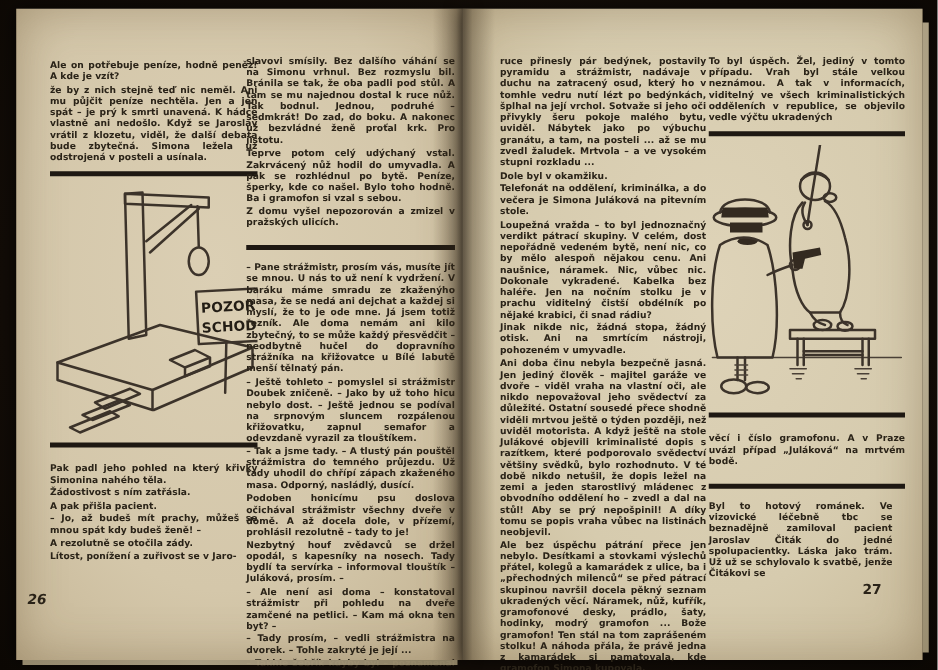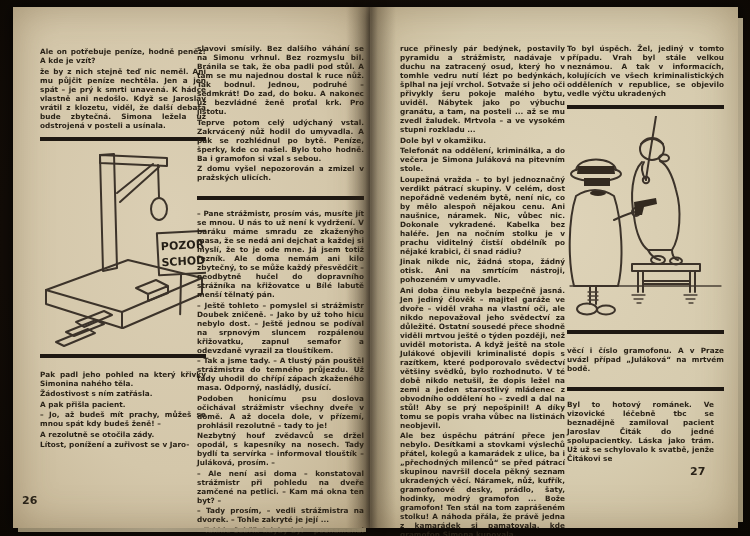--- a/index.html
+++ b/index.html
@@ -28,21 +28,21 @@
   .col{
     position:absolute;color:#2a2318;font-size:7.3px;font-weight:700;line-height:9px;
     text-align:justify;letter-spacing:.04px;
   }
   .col p{margin:0 0 1.5px 0;}
   .rule{height:4px;background:#1e1812;margin:7px 0;}
   .rule.below-art{margin:6px 0 12px 0;}
   .rule.mid-gap{margin:14px 0 9px 0;}
   .art{display:block;margin:4px auto 0 auto;}
   .pagenum{position:absolute;color:#2a2318;font-size:11px;font-weight:700;}
-  .pagenum-left{left:22px;top:494px;}
+  .pagenum-left{left:22px;top:473px;font-style:italic;}
   .pagenum-right{left:690px;top:465px;}
   .narrow-last{width:147px;}
   svg .ink{stroke:#3c332a;stroke-width:2;fill:none;stroke-linecap:round;stroke-linejoin:round;}
   svg .ink-thin{stroke:#4a4036;stroke-width:1.3;fill:none;stroke-linecap:round;}
   svg .ink-fill{fill:#332a20;stroke:none;}
   svg text{font-family:"DejaVu Sans",sans-serif;font-weight:700;fill:#231d15;}
 </style>
 </head>
 <body>
 
@@ -112,21 +112,21 @@
   <p>Dole byl v okamžiku.</p>
   <p>Telefonát na oddělení, kriminálka, a do večera je Simona Juláková na pitevním stole.</p>
   <p>Loupežná vražda – to byl jednoznačný verdikt pátrací skupiny. V celém, dost nepořádně vedeném bytě, není nic, co by mělo alespoň nějakou cenu. Ani naušnice, náramek. Nic, vůbec nic. Dokonale vykradené. Kabelka bez haléře. Jen na nočním stolku je v prachu viditelný čistší obdélník po nějaké krabici, či snad rádiu?</p>
   <p>Jinak nikde nic, žádná stopa, žádný otisk. Ani na smrtícím nástroji, pohozeném v umyvadle.</p>
   <p>Ani doba činu nebyla bezpečně jasná. Jen jediný člověk – majitel garáže ve dvoře – viděl vraha na vlastní oči, ale nikdo nepovažoval jeho svědectví za důležité. Ostatní sousedé přece shodně viděli mrtvou ještě o týden později, než uviděl motorista. A když ještě na stole Julákové objevili kriminalisté dopis s razítkem, které podporovalo svědectví většiny svědků, bylo rozhodnuto. V té době nikdo netušil, že dopis ležel na zemi a jeden starostlivý mládenec z obvodního oddělení ho – zvedl a dal na stůl! Aby se prý nepošpinil! A díky tomu se popis vraha vůbec na listinách neobjevil.</p>
   <p>Ale bez úspěchu pátrání přece jen nebylo. Desítkami a stovkami výslechů přátel, kolegů a kamarádek z ulice, ba i „přechodných milenců“ se před pátrací skupinou navršil docela pěkný seznam ukradených věcí. Náramek, nůž, kufřík, gramofonové desky, prádlo, šaty, hodinky, modrý gramofon ... Bože gramofon! Ten stál na tom zaprášeném stolku! A náhoda přála, že právě jedna z kamarádek si pamatovala, kde gramofon Simona kupovala.</p>
 
 </div>
 
 <div class="col" style="left:567px;top:44px;width:157px;">
-  <p>To byl úspěch. Žel, jediný v tomto případu. Vrah byl stále velkou neznámou. A tak v informacích, kolujících ve všech kriminalistických odděleních v republice, se objevilo vedle výčtu ukradených</p>
+  <p>To byl úspěch. Žel, jediný v tomto případu. Vrah byl stále velkou neznámou. A tak v informacích, viditelný ve všech kriminalistických odděleních v republice, se objevilo vedle výčtu ukradených</p>
   <div class="rule"></div>
 
   <svg class="art" width="155" height="208" viewBox="0 0 155 208" role="img">
     <path class="ink-thin" d="M2,170 L153,170"></path>
     <g>
       <path class="ink" d="M88,0 C84,26 80,48 78,64"></path>
     </g>
     <g>
       <ellipse class="ink" cx="84" cy="33" rx="12" ry="11"></ellipse>
       <path class="ink" d="M73,28 Q84,18 95,28"></path>

